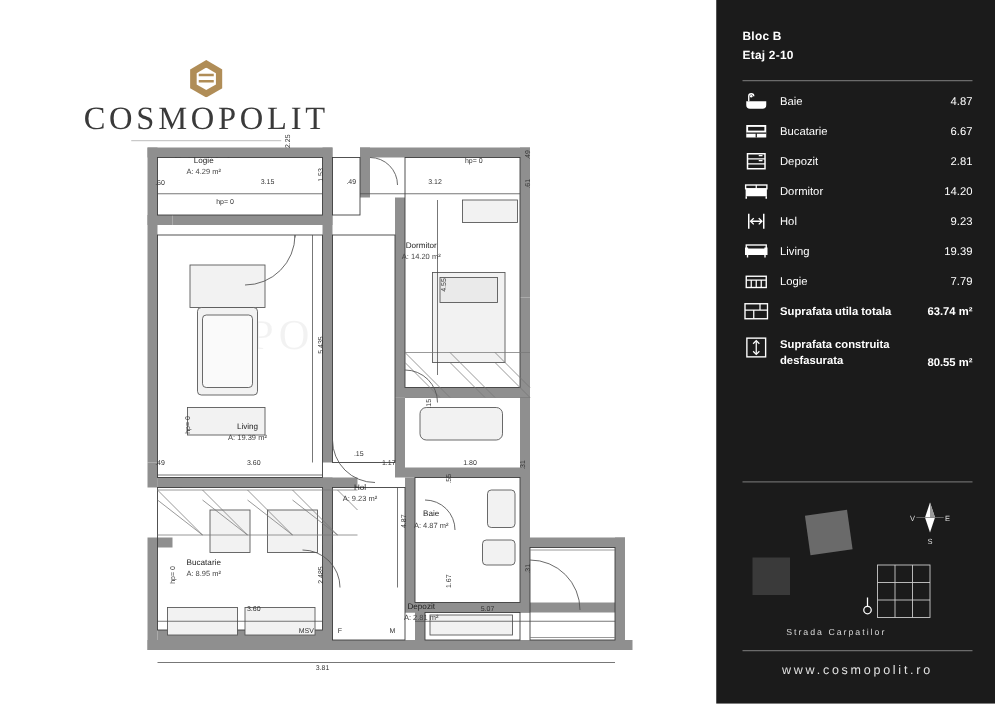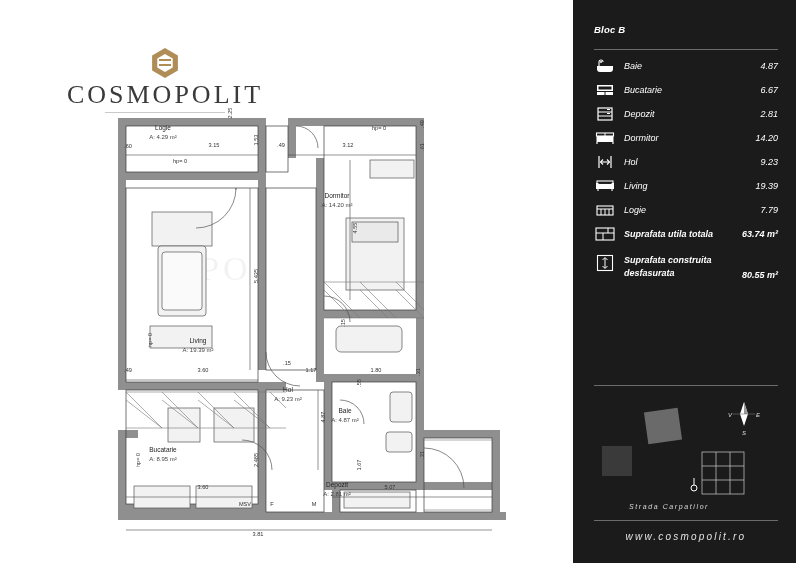--- a/index.html
+++ b/index.html
@@ -68,21 +68,21 @@
   }
 
   
   #plan { position:absolute; left:0; top:0; width:576px; height:563px; }
 
   
   #right {
     position: absolute; left: 576px; top: 0; width: 220px; height: 563px;
     background: #1b1b1b; color: #ffffff;
   }
-  #right-inner { position:absolute; left:0; top:0; right:0; bottom:0; padding: 22px 18px; font-style: italic; }
+  #right-inner { position:absolute; left:0; top:0; right:0; bottom:0; padding: 22px 18px; }
 
   .hdr { font-size: 9.5px; font-weight: bold; line-height: 15px; letter-spacing: .2px;}
   .hdr-rule { height:1px; background:#6b6b6b; margin: 12px 0 4px 0; }
 
   .room-row {
     display:flex; align-items:center; height: 24px;
     font-size: 9px;
   }
   .room-row .ico {
     width: 22px; height: 18px; margin-right: 8px; flex: 0 0 22px;
@@ -313,20 +313,21 @@
     </svg>
 
   </div>
   <div id="left-border"></div>
 
   <div id="right">
     <div id="right-inner">
 
       <div class="hdr">
         <div>Bloc B</div>
+        <div>Etaj 2-10</div>
       </div>
       <div class="hdr-rule"></div>
 
       <div id="room-list">
           <div class="room-row">
             <span class="ico">
               <svg width="20" height="16" viewBox="0 0 20 16">
                 <path d="M2 8h16v3a3 3 0 0 1-3 3H5a3 3 0 0 1-3-3z" fill="#fff"></path>
                 <path d="M4 8V4a2 2 0 0 1 4 0" fill="none" stroke="#fff" stroke-width="1.1"></path>
                 <circle cx="6" cy="4" r="1" fill="#fff"></circle>

